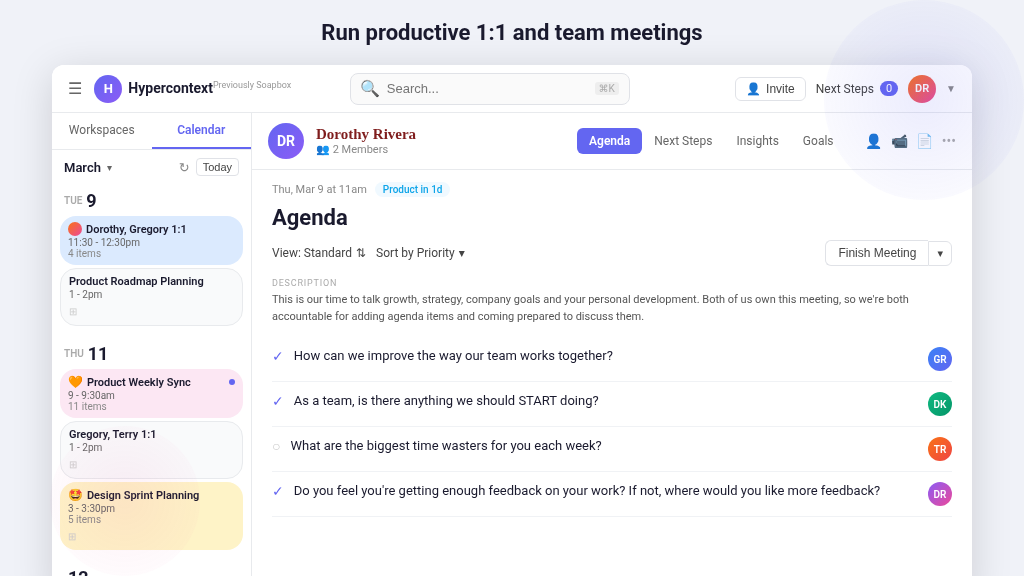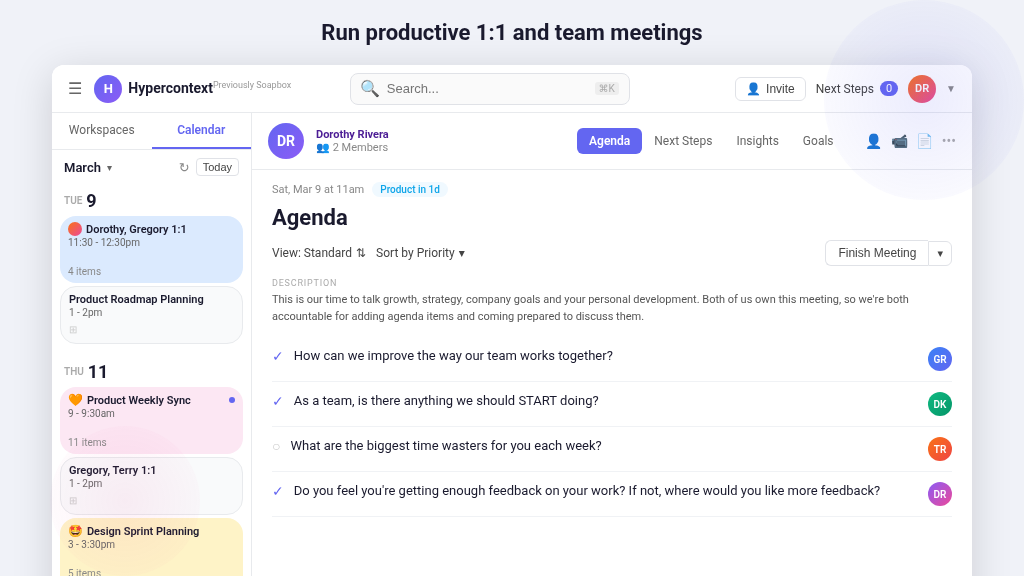--- a/index.html
+++ b/index.html
@@ -146,21 +146,21 @@
     }
     .event-blue { background: #dbeafe; }
     .event-pink { background: #fce7f3; }
     .event-white { background: #f9fafb; border: 1px solid #e8eaed; }
     .event-yellow { background: #fef3c7; }
     .event-title {
       font-size: 11px; font-weight: 600; color: #1a1a2e;
       display: flex; align-items: center; gap: 4px;
     }
     .event-time { font-size: 10px; color: #666; margin-top: 1px; }
-    .event-count { font-size: 10px; color: #888; margin-top: 18px; }
+    .event-count { font-size: 10px; color: #888; margin-top: 0; }
     .event-emoji { font-size: 12px; }
     .event-dot {
       width: 6px; height: 6px; border-radius: 50%; background: #6366f1;
       margin-left: auto;
     }
     .event-img-icon {
       width: 14px; height: 14px; border-radius: 50%;
       background: linear-gradient(135deg, #f97316, #ec4899);
       display: inline-block;
     }
@@ -176,21 +176,21 @@
       display: flex; align-items: center; padding: 10px 16px;
       border-bottom: 1px solid #e8eaed; gap: 12px;
     }
     .meeting-avatar {
       width: 36px; height: 36px; border-radius: 50%;
       background: linear-gradient(135deg, #6366f1, #8b5cf6);
       display: flex; align-items: center; justify-content: center;
       color: #fff; font-size: 14px; font-weight: 700;
     }
     .meeting-info { flex: 1; }
-    .meeting-name { font-size: 11px; font-weight: 700; color: #4c1d95; }
+    .meeting-name { font-size: 15px; font-weight: 700; color: #7f1d1d; font-family: Liberation Serif, serif; }
     .meeting-members { font-size: 11px; color: #888; display: flex; align-items: center; gap: 3px; }
     .meeting-tabs {
       display: flex; gap: 0; align-items: center;
     }
     .meeting-tab {
       padding: 6px 12px; font-size: 12px; color: #666; cursor: pointer;
       border-radius: 6px;
     }
     .meeting-tab.active {
       background: #6366f1; color: #fff; font-weight: 600;
@@ -413,21 +413,21 @@
         <div class="meeting-tab-icons">
           <span class="meeting-tab-icon">👤</span>
           <span class="meeting-tab-icon">📹</span>
           <span class="meeting-tab-icon">📄</span>
           <span class="meeting-tab-icon">•••</span>
         </div>
       </div>
 
       <div class="agenda-area">
         <div class="agenda-meta">
-          <span>Sat, Mar 9 at 11am</span>
+          <span>Thu, Mar 9 at 11am</span>
           <span class="starts-badge">Product in 1d</span>
         </div>
         <div class="agenda-title">Agenda</div>
         <div class="agenda-controls">
           <div class="view-select">
             <span>View: Standard</span>
             <span>⇅</span>
           </div>
           <div class="sort-select">
             <span>Sort by Priority</span>

